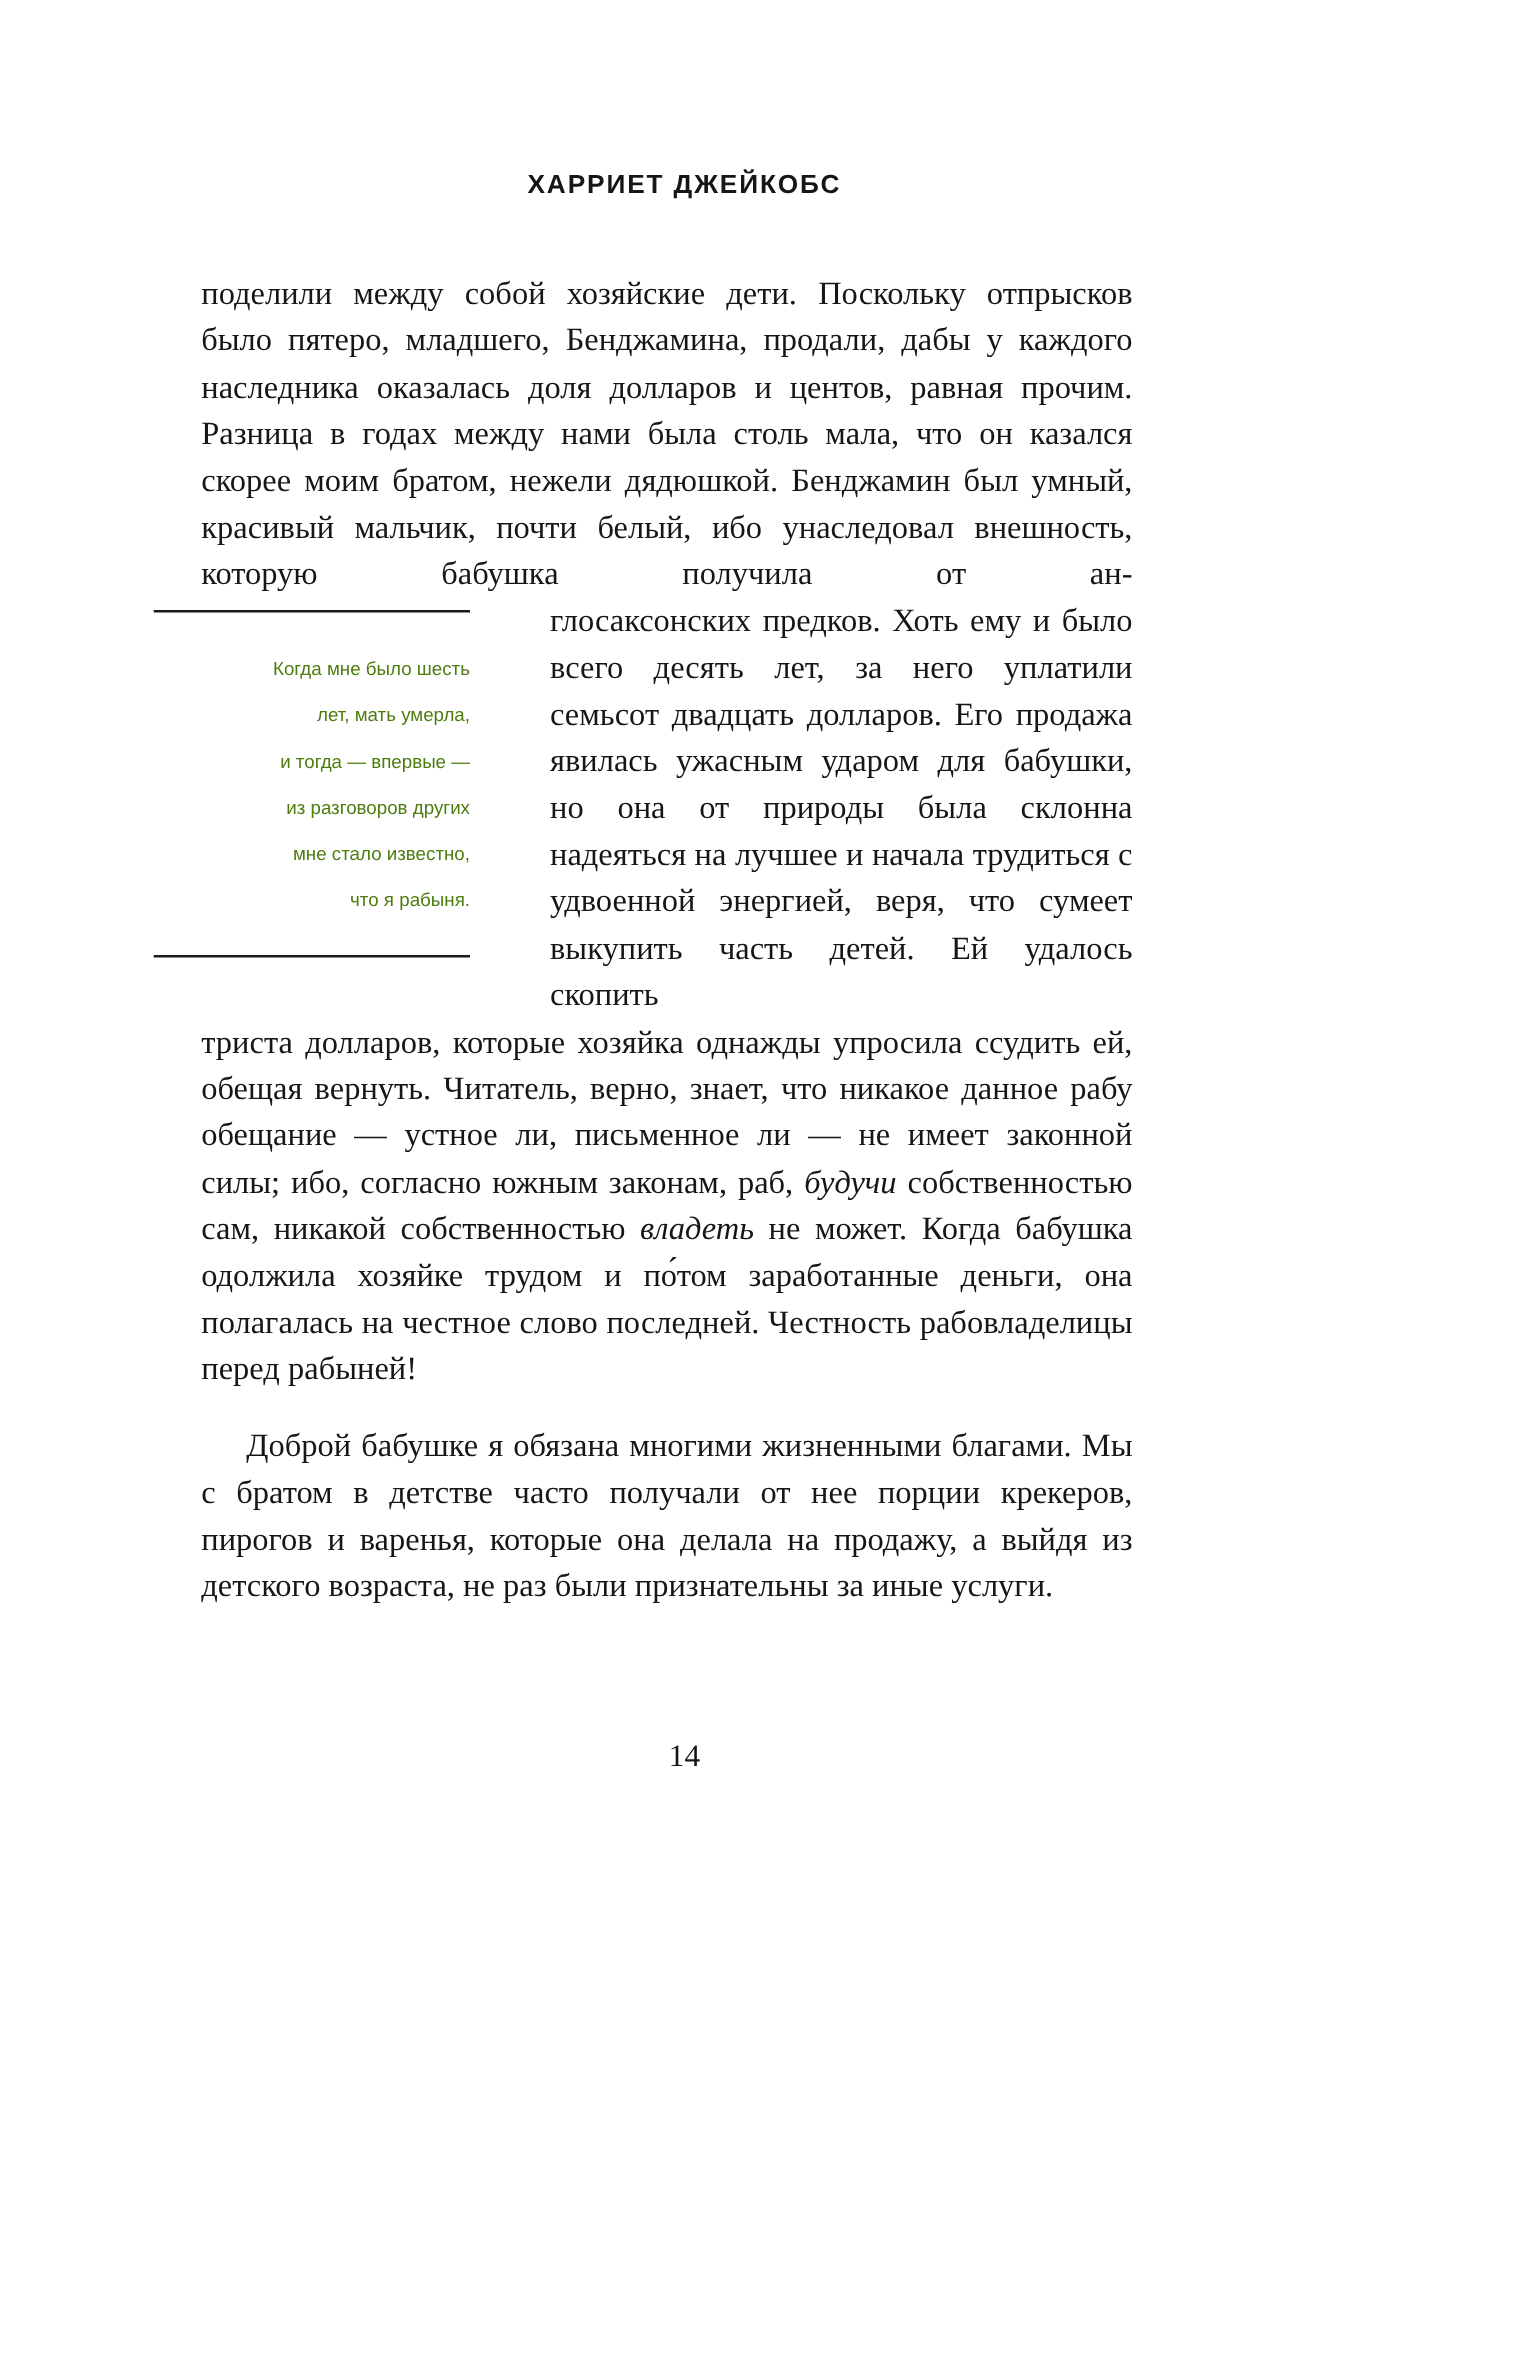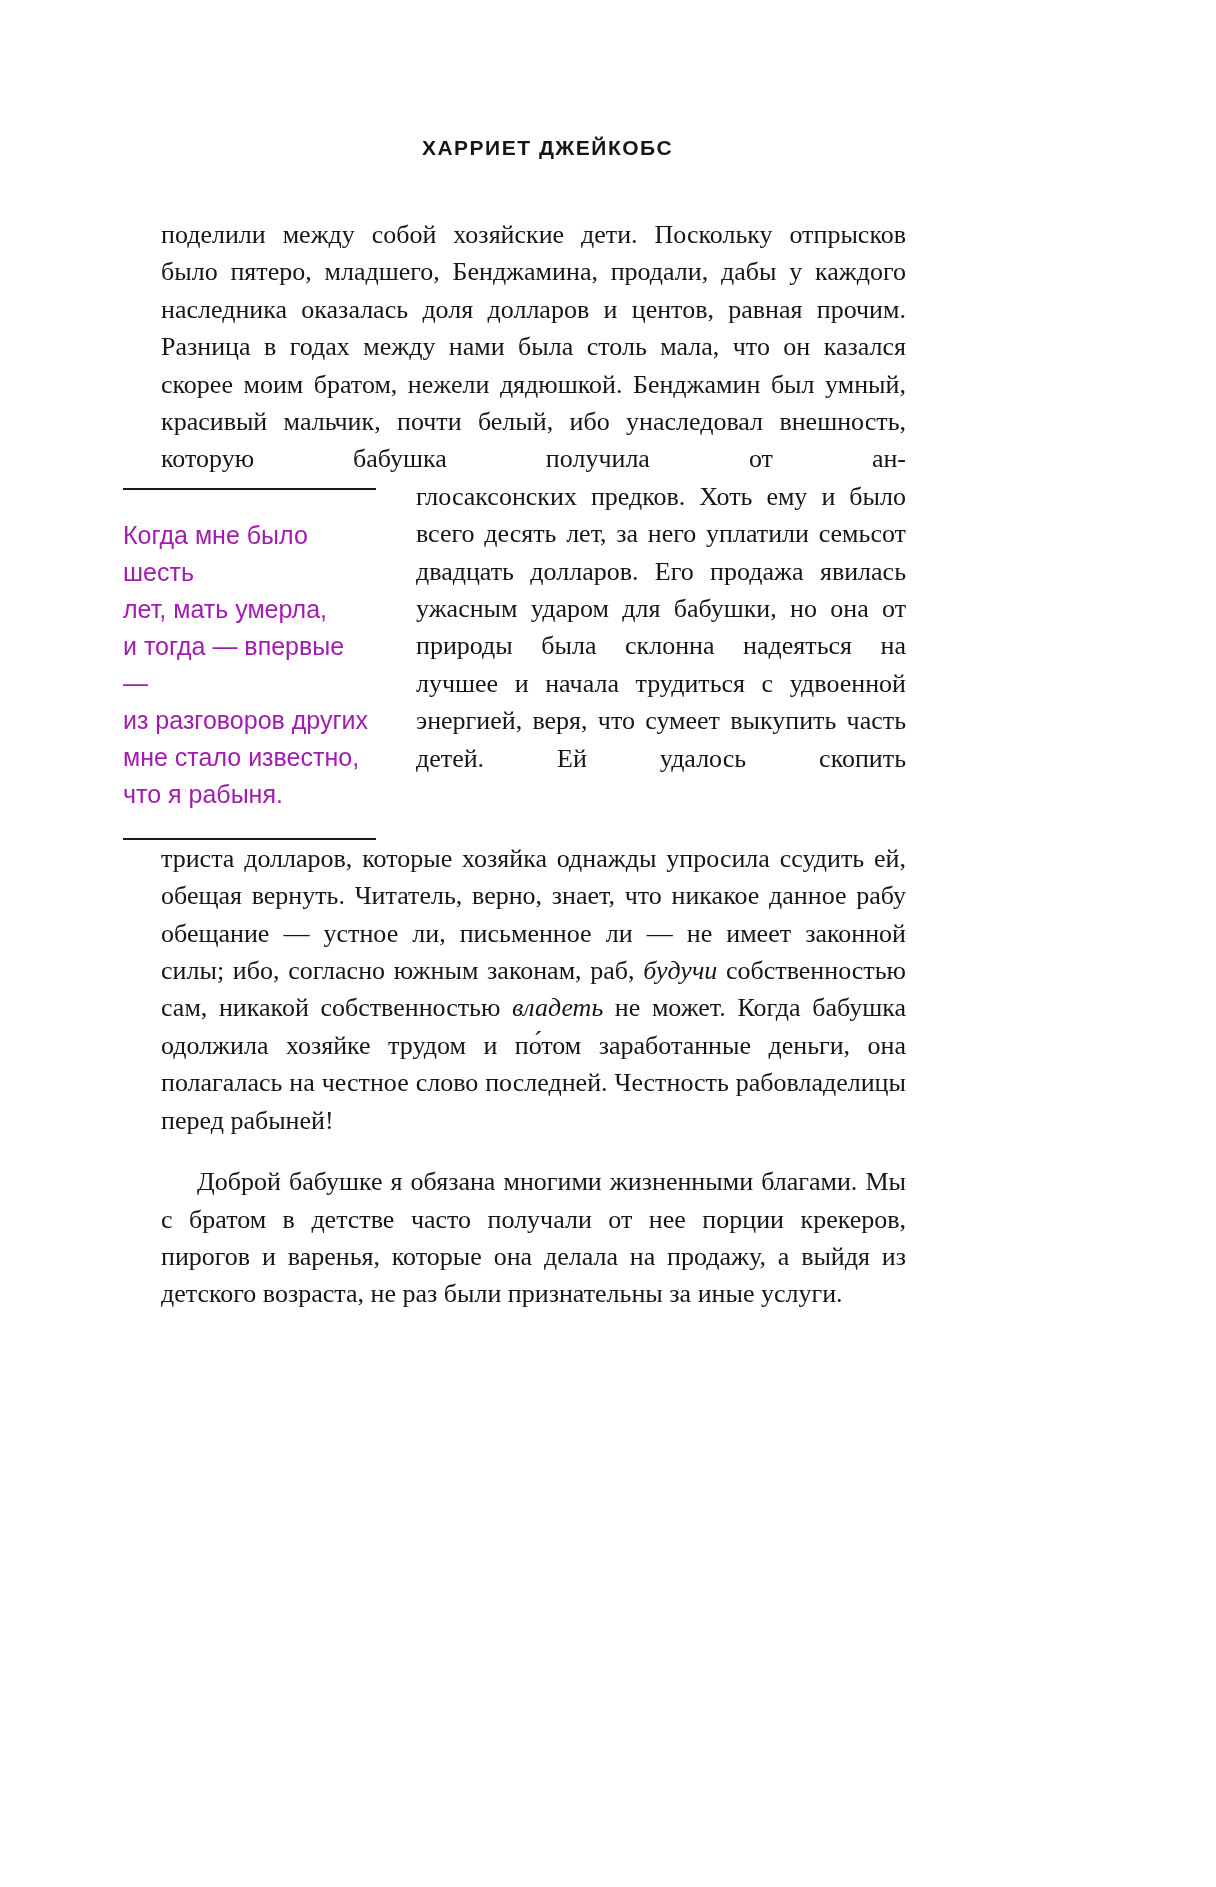--- a/index.html
+++ b/index.html
@@ -59,28 +59,29 @@
     margin-left: -38px;
     margin-top: 10px;
     border-top: 2px solid #1a1a1a;
     border-bottom: 2px solid #1a1a1a;
     padding: 27px 0 25px 0;
     box-sizing: border-box;
   }
   .pq-text {
     display: block;
     font-family: "Liberation Sans", sans-serif;
-    font-size: 25px;
+    font-size: 15px;
     line-height: 37px;
+    text-align: right;
     white-space: pre-line;
-    color: #a21caf;
+    color: #4d7c0f;
   }
   .para.narrow {
     flex: 1 1 auto;
-    margin-left: 40px;
+    margin-left: 64px;
     text-align-last: justify;
   }
   .para em {
     font-style: italic;
   }
   .page-number {
     position: absolute;
     top: 1392px;
     left: 175px;
     width: 745px;
@@ -113,14 +114,15 @@
       <p class="para narrow">глосаксонских предков. Хоть ему и было всего десять лет, за него уплатили семьсот двадцать долларов. Его продажа явилась ужасным ударом для бабушки, но она от природы была склонна надеяться на лучшее и начала трудиться с удвоенной энергией, веря, что сумеет выкупить часть детей. Ей удалось скопить</p>
     </div>
 
     <p class="para"><span>триста долларов, которые хозяйка однажды упросила ссудить ей, обещая вернуть. Читатель, верно, знает, что никакое данное рабу обещание — устное ли, письменное ли — не имеет законной силы; ибо, согласно южным законам, раб, </span><em>будучи</em><span> собственностью сам, никакой собственностью </span><em>владеть</em><span> не может. Когда бабушка одолжила хозяйке трудом и по́том заработанные деньги, она полагалась на честное слово последней. Честность рабовладелицы перед рабыней!</span></p>
 
     <p class="para indent">Доброй бабушке я обязана многими жизненными благами. Мы с братом в детстве часто получали от нее порции крекеров, пирогов и варенья, которые она делала на продажу, а выйдя из детского возраста, не раз были признательны за иные услуги.</p>
 
 
   </main>
 
+  <footer class="page-number">14</footer>
 
 </div>
 
 </body></html>

